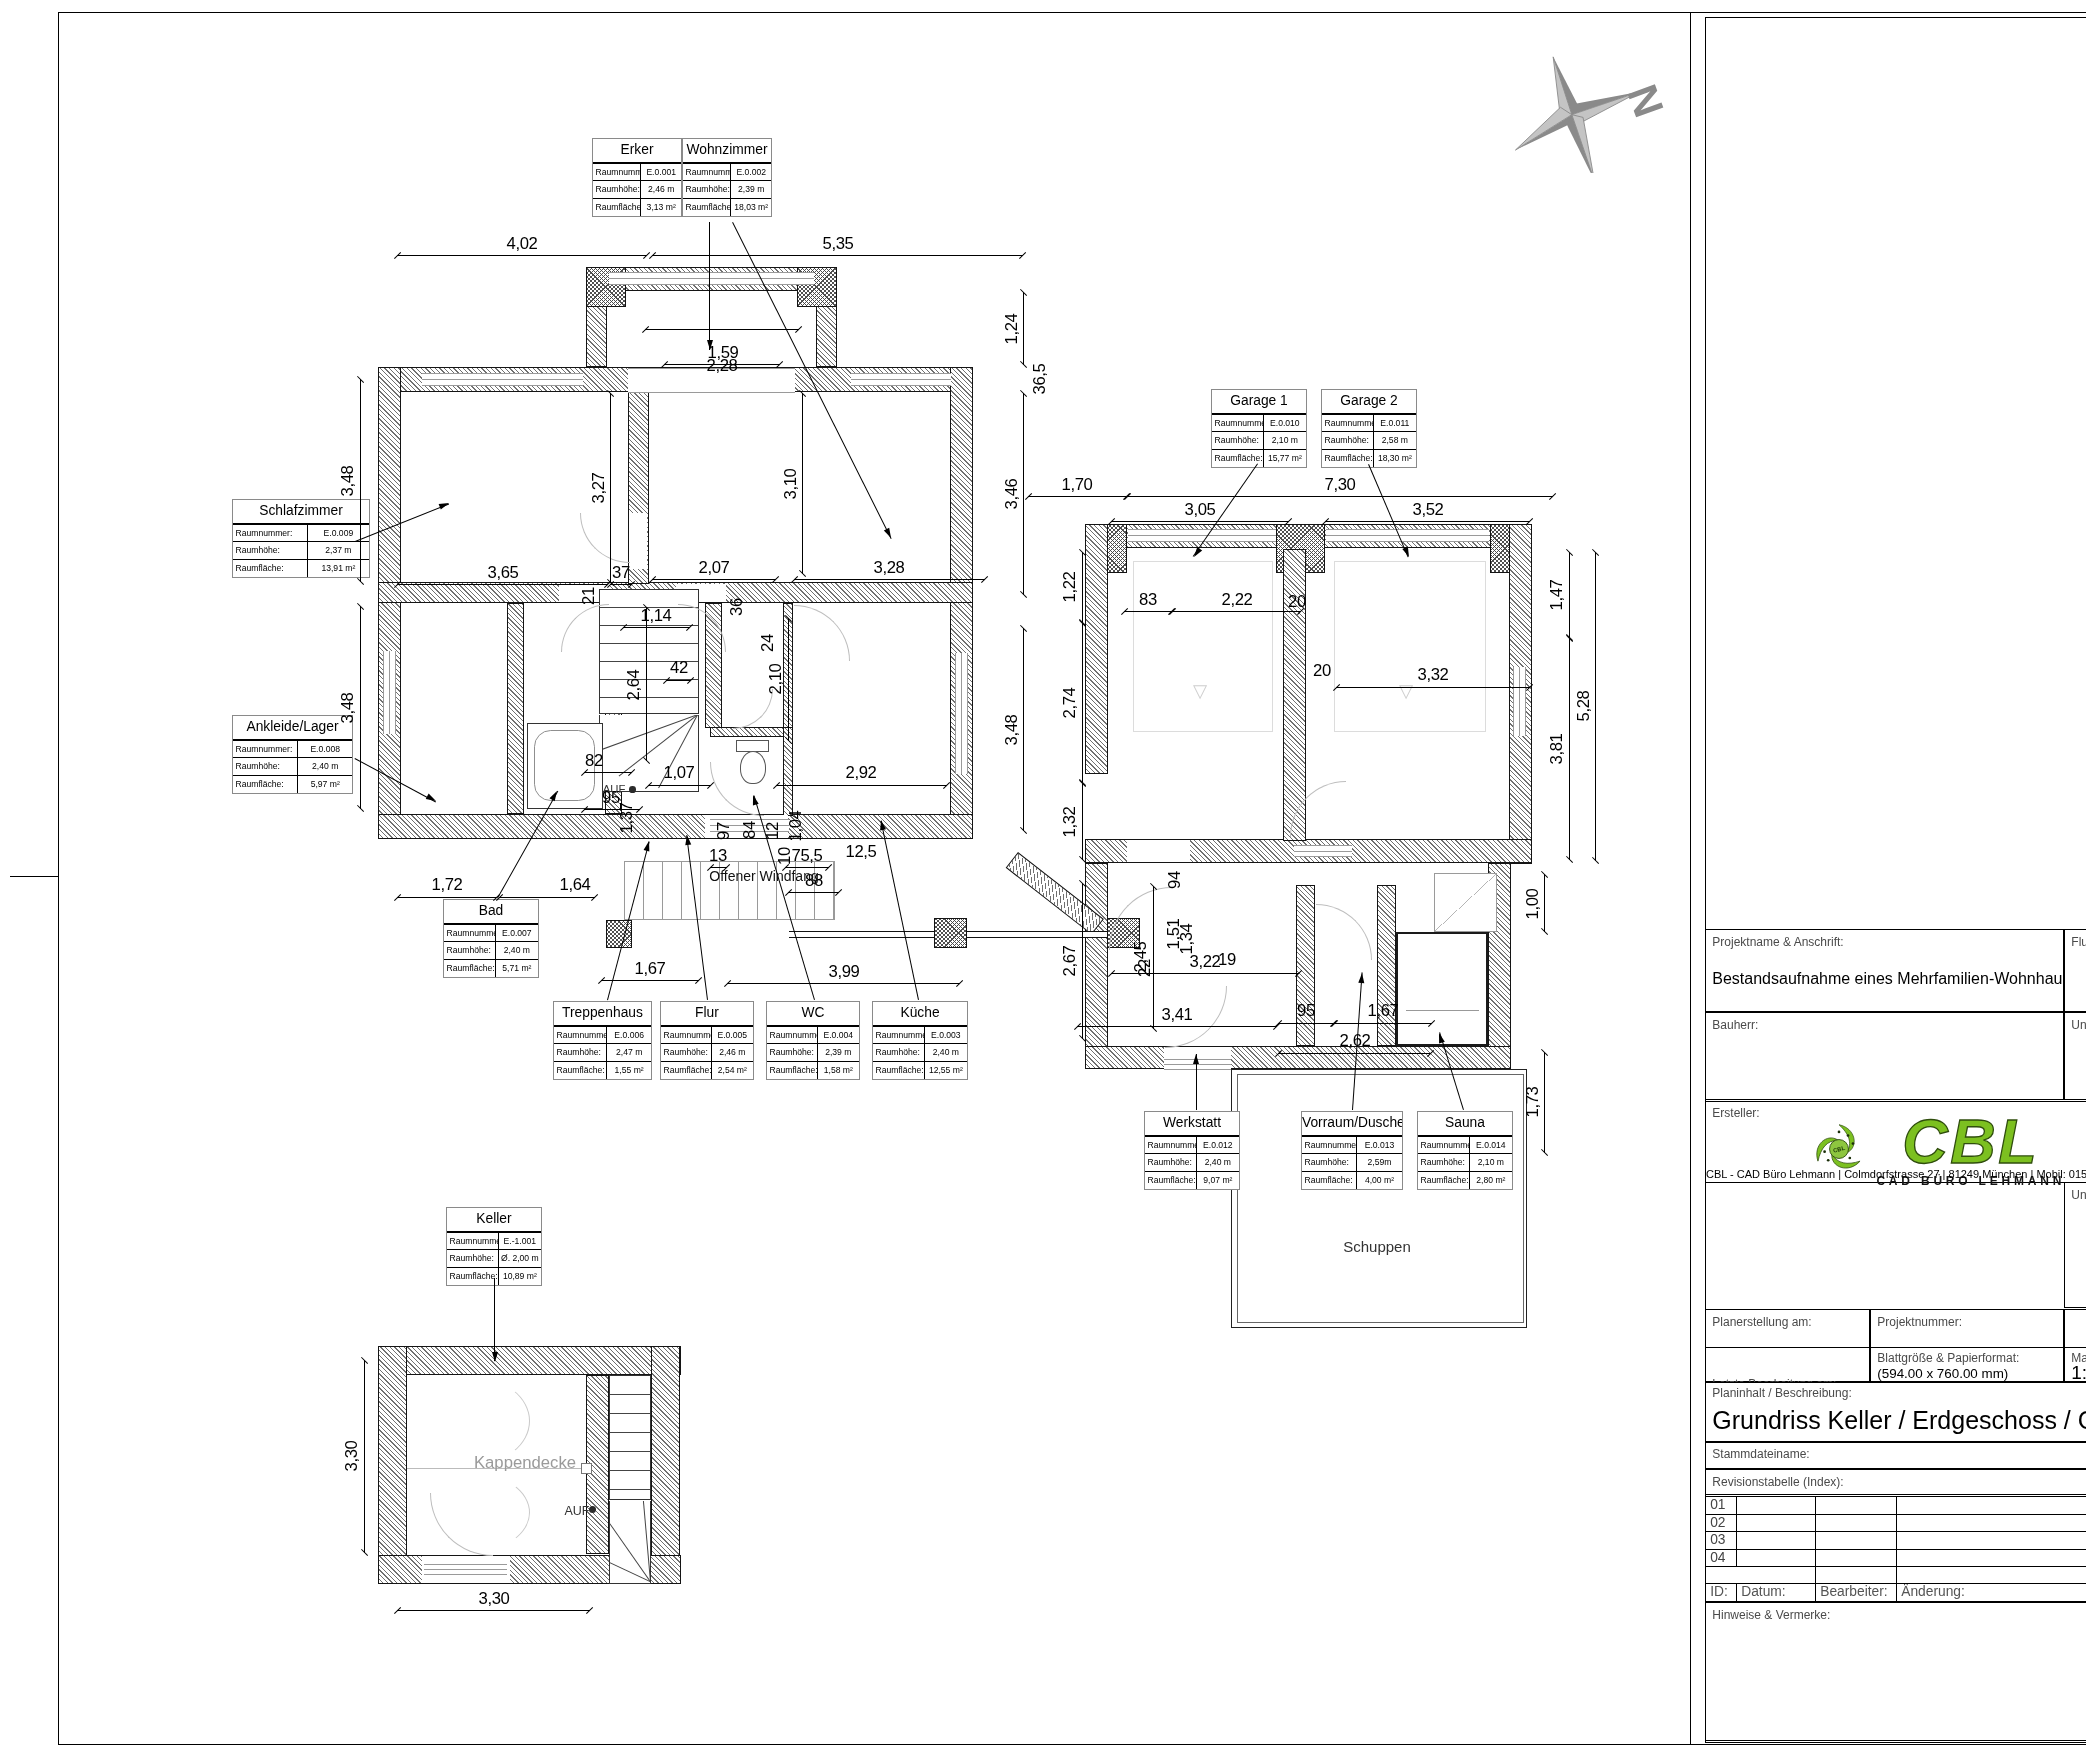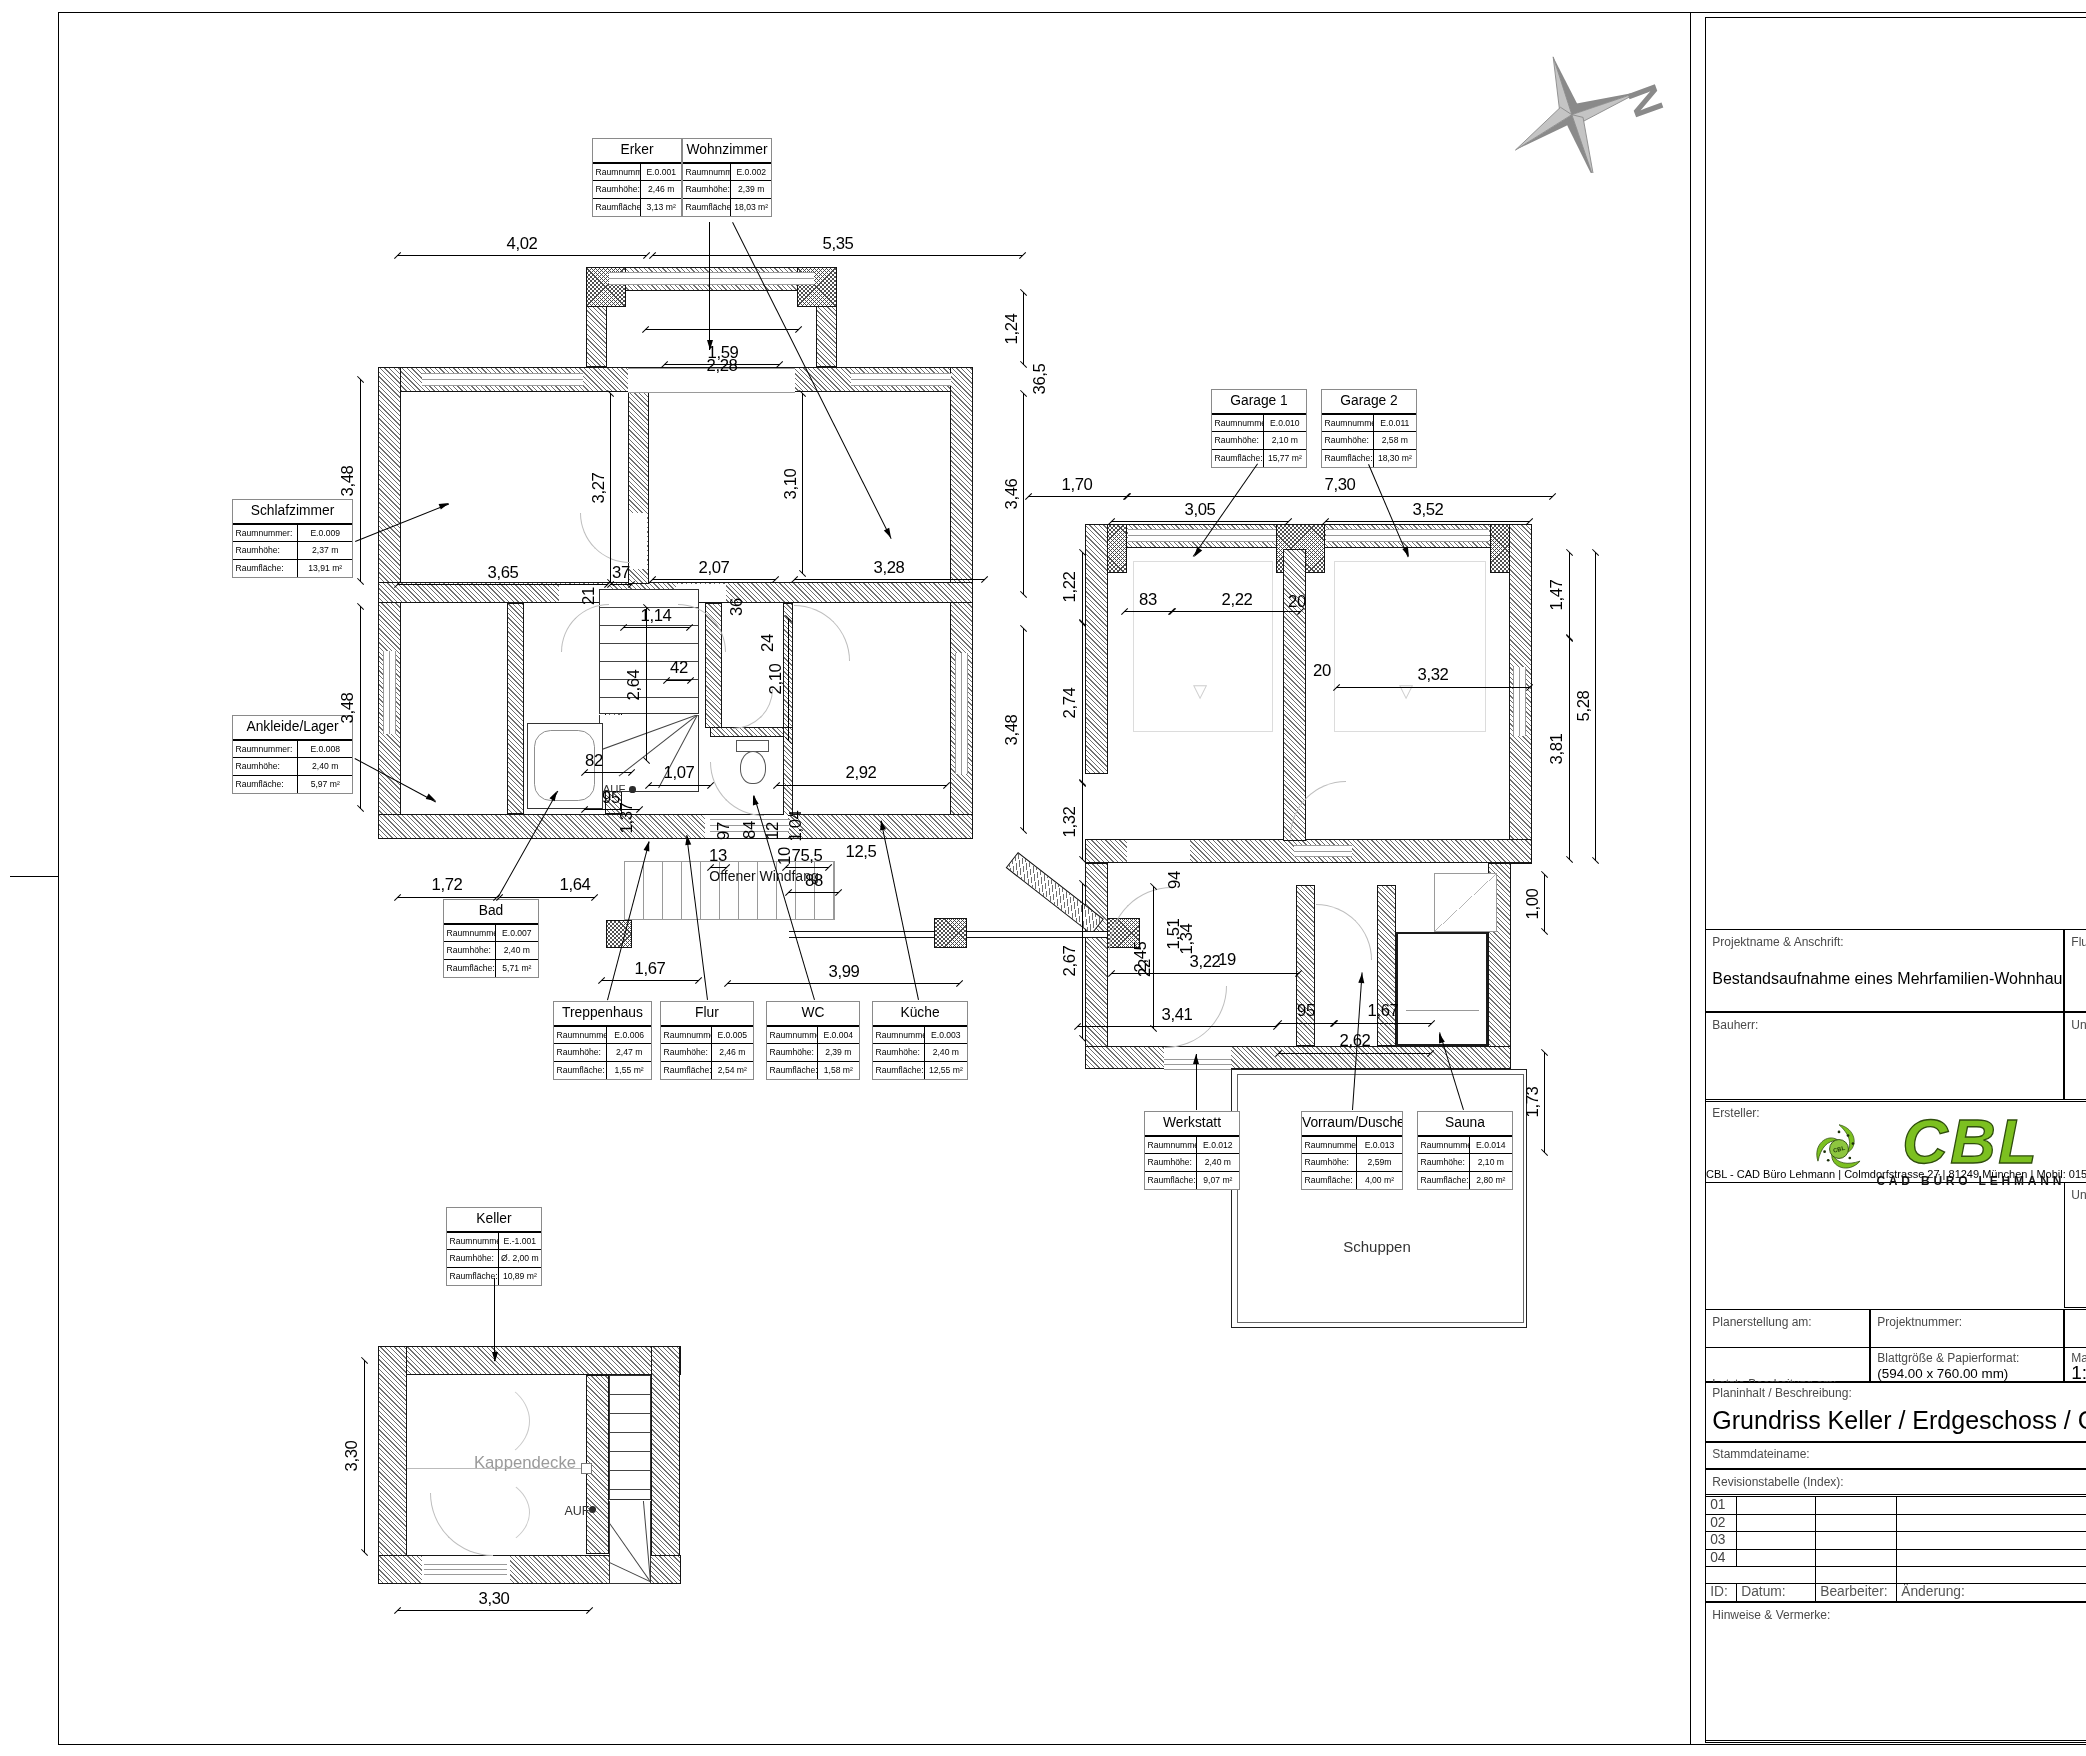--- a/index.html
+++ b/index.html
@@ -235,21 +235,21 @@
         </div>
     <div class="rt-row">
           <span class="rt-l rl-h">Raumhöhe:</span>
           <span class="rt-v rv-h">2,39 m</span>
         </div>
     <div class="rt-row">
           <span class="rt-l rl-a">Raumfläche:</span>
           <span class="rt-v rv-a">18,03 m²</span>
         </div>
   </div>
-      <div class="rtab" style="left: 232px; top: 499px; width: 121px;">
+      <div class="rtab" style="left: 232px; top: 499px; width: 138px;">
     <div class="rt-title">Schlafzimmer</div>
     <div class="rt-row">
           <span class="rt-l rl-nr">Raumnummer:</span>
           <span class="rt-v rv-nr">E.0.009</span>
         </div>
     <div class="rt-row">
           <span class="rt-l rl-h">Raumhöhe:</span>
           <span class="rt-v rv-h">2,37 m</span>
         </div>
     <div class="rt-row">

